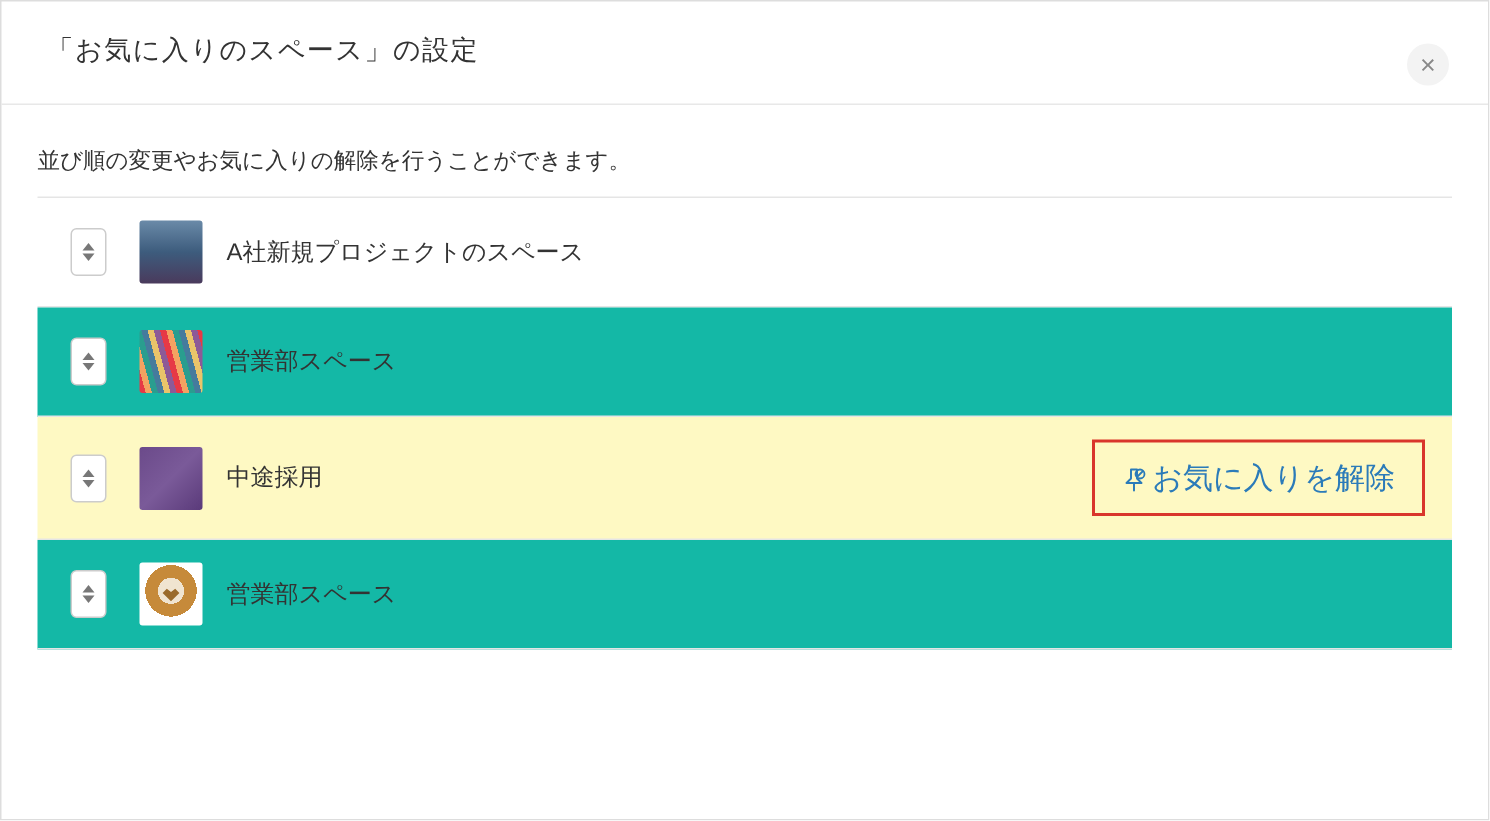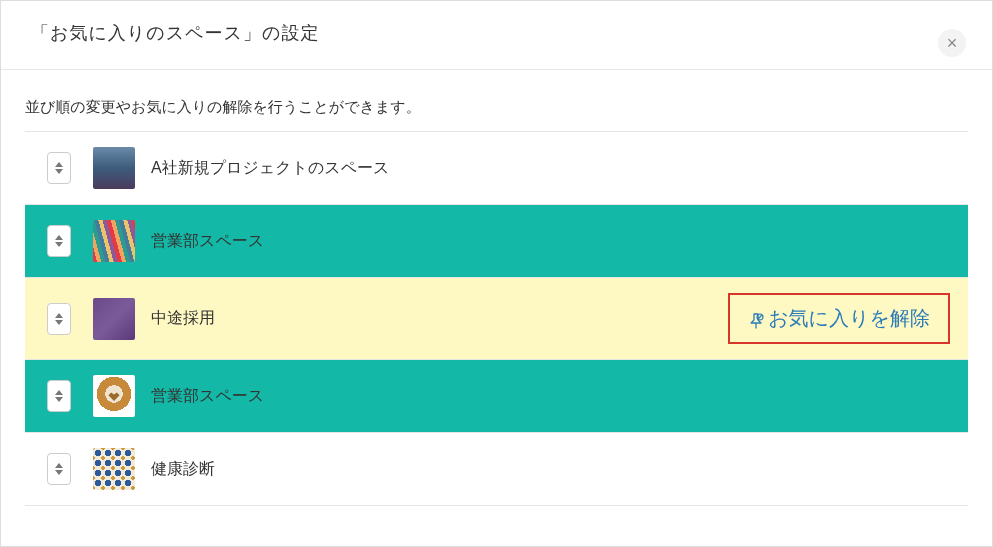--- a/index.html
+++ b/index.html
@@ -216,24 +216,16 @@
 
       <div class="list-item alt">
         <div class="sort-handle">
           <div class="arrow-up"></div>
           <div class="arrow-down"></div>
         </div>
         <div class="thumbnail thumb-4"></div>
         <div class="item-label">営業部スペース</div>
       </div>
 
-      <div class="list-item">
-        <div class="sort-handle">
-          <div class="arrow-up"></div>
-          <div class="arrow-down"></div>
-        </div>
-        <div class="thumbnail thumb-5"></div>
-        <div class="item-label">健康診断</div>
-      </div>
 
     </div>
   </div>
 </div>
 
 </body></html>

